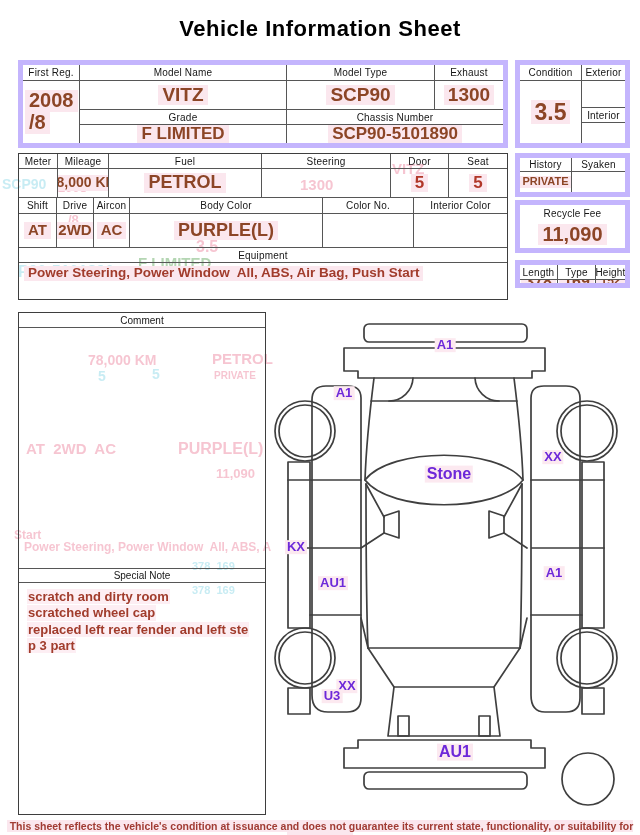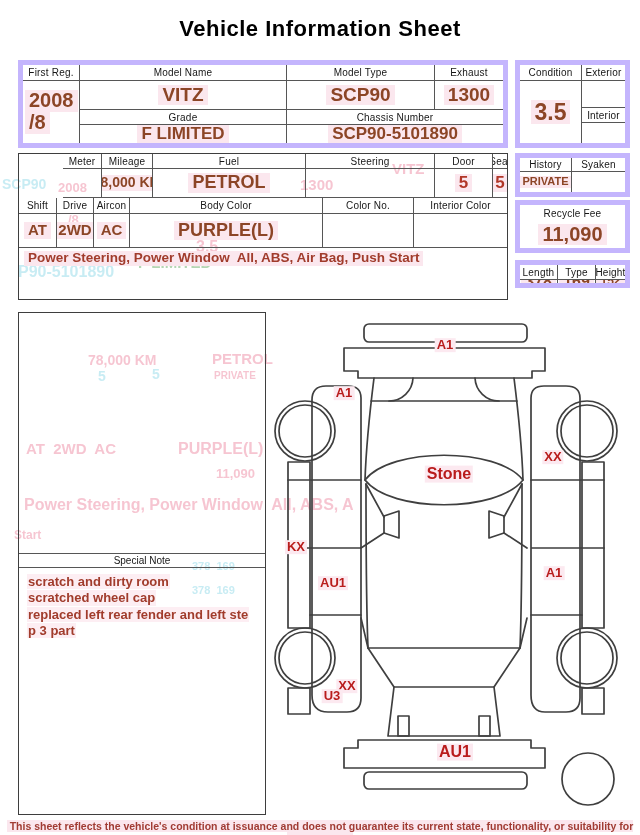--- a/index.html
+++ b/index.html
@@ -20,21 +20,21 @@
   .panel-hdr{border-bottom:1px solid #565656;display:flex;align-items:center;justify-content:center;
              font-size:10px;color:#161616;box-sizing:border-box;}
   #special-note-hdr{border-top:1px solid #565656;}
   #special-note-body{padding:6px 8px;font-size:13px;line-height:1.18;color:#a13c2c;font-weight:bold;}
   #special-note-body div{background:#fdeef3;display:inline-block;padding:0 1px;margin-bottom:1px;}
   
   .ghost{position:absolute;white-space:pre;font-weight:bold;opacity:0.85;pointer-events:none;}
   .g-pink{color:#f5bcca;} .g-cyan{color:#bfe9f2;} .g-green{color:#a8cfa6;}
   
   #diagram-labels span{position:absolute;transform:translate(-50%,-50%);font-size:13px;
-      color:#b91c1c;font-weight:bold;background:#fce9f0;padding:0 2px;line-height:1.05;white-space:pre;}
+      color:#6d28d9;font-weight:bold;background:#fce9f0;padding:0 2px;line-height:1.05;white-space:pre;}
   #diagram-labels span.big{font-size:16px;}
   
   #footer-disclaimer{position:absolute;left:0;right:0;top:820px;text-align:center;font-size:10.5px;}
   #footer-disclaimer span{background:#fbe7ee;color:#a13c34;font-weight:bold;padding:0 3px;}
   
   #page-title{position:absolute;top:16px;left:0;right:0;text-align:center;font-size:22px;
       font-weight:bold;letter-spacing:0.5px;color:#000;}
 </style>
 </head>
 <body>
@@ -51,21 +51,21 @@
       <span class="ghost g-green" style="left: 138px; top: 254px; font-size: 15px;">F LIMITED</span>
       <span class="ghost g-cyan" style="left: 18px; top: 263px; font-size: 16px;">P90-5101890</span>
       <span class="ghost g-pink" style="left: 88px; top: 352px; font-size: 14px;">78,000 KM</span>
       <span class="ghost g-cyan" style="left: 98px; top: 368px; font-size: 14px;">5</span>
       <span class="ghost g-cyan" style="left: 152px; top: 366px; font-size: 14px;">5</span>
       <span class="ghost g-pink" style="left: 212px; top: 350px; font-size: 15px;">PETROL</span>
       <span class="ghost g-pink" style="left: 214px; top: 370px; font-size: 10px;">PRIVATE</span>
       <span class="ghost g-pink" style="left: 26px; top: 440px; font-size: 15px;">AT  2WD  AC</span>
       <span class="ghost g-pink" style="left: 178px; top: 440px; font-size: 16px;">PURPLE(L)</span>
       <span class="ghost g-pink" style="left: 216px; top: 466px; font-size: 13px;">11,090</span>
-      <span class="ghost g-pink" style="left: 24px; top: 496px; font-size: 16px; text-align: right;">Power Steering, Power Window  All, ABS, A</span>
+      <span class="ghost g-pink" style="left: 24px; top: 540px; font-size: 12px; text-align: right;">Power Steering, Power Window  All, ABS, A</span>
       <span class="ghost g-pink" style="left: 14px; top: 528px; font-size: 12px;">Start</span>
       <span class="ghost g-cyan" style="left: 192px; top: 560px; font-size: 11px;">378  169</span>
       <span class="ghost g-cyan" style="left: 192px; top: 584px; font-size: 11px;">378  169</span>
     </div>
 
   <div id="page-title">Vehicle Information Sheet</div>
 
   <div class="tbl" style="left:18px;top:60px;width:490px;height:88px;
               grid-template-columns:57px 207px 148px 1fr;grid-template-rows:16px 29px 15px 1fr;">
     <div class="cell lbl">First Reg.</div>
@@ -104,21 +104,21 @@
     <div class="cell lbl nr">Exterior</div>
     <div class="cell val nb" style="grid-row:2/5;font-size:23px;">
         <span class="hl">3.5</span>
       </div>
     <div class="cell nr"></div>
     <div class="cell lbl nr">Interior</div>
     <div class="cell nr nb"></div>
   </div>
 
   <div class="abs" style="left:18px;top:153px;width:490px;height:147px;border:1px solid #3e3e3e;box-sizing:border-box;overflow:hidden;">
-    <div style="display:grid;grid-template-columns:39px 51px 153px 129px 58px 1fr;grid-template-rows:15px 29px;margin-left:44px;">
+    <div style="display:grid;grid-template-columns:39px 51px 153px 129px 58px 1fr;grid-template-rows:15px 29px;">
       <div class="cell lbl">Meter</div>
       <div class="cell lbl">Mileage</div>
       <div class="cell lbl">Fuel</div>
       <div class="cell lbl">Steering</div>
       <div class="cell lbl">Door</div>
       <div class="cell lbl nr">Seat</div>
       <div class="cell"></div>
       <div class="cell val" style="font-size:14px;">
           <span class="hl">78,000 KM</span>
         </div>
@@ -148,20 +148,21 @@
         </div>
       <div class="cell val" style="font-size:15px;">
           <span class="hl">AC</span>
         </div>
       <div class="cell val" style="font-size:18px;">
           <span class="hl">PURPLE(L)</span>
         </div>
       <div class="cell"></div>
       <div class="cell nr"></div>
     </div>
+    <div class="cell lbl nr" style="height:15px;width:100%;">Equipment</div>
     <div style="height:37px;display:flex;align-items:flex-start;padding:3px 5px;box-sizing:border-box;">
       <span class="hl" style="color:#a13c2c;font-weight:bold;font-size:13.5px;">Power Steering, Power Window  All, ABS, Air Bag, Push Start</span>
     </div>
   </div>
 
   <div class="tbl" style="left:515px;top:153px;width:115px;height:44px;grid-template-columns:52px 1fr;grid-template-rows:14px 1fr;">
     <div class="cell lbl">History</div>
     <div class="cell lbl nr">Syaken</div>
     <div class="cell val nb" style="font-size:11px;">
         <span class="hl">PRIVATE</span>
@@ -185,20 +186,21 @@
       </div>
     <div class="cell val nb" style="font-size:16px;">
         <span class="hl">169</span>
       </div>
     <div class="cell val nr nb" style="font-size:12px;">
         <span class="hl">152</span>
       </div>
   </div>
 
   <div id="comment-panel" style="left:18px;top:312px;width:248px;height:503px;">
+    <div class="panel-hdr" style="height:15px;">Comment</div>
     <div style="height:240px;"></div>
     <div class="panel-hdr" id="special-note-hdr" style="height:15px;">Special Note</div>
     <div id="special-note-body"><div>scratch and dirty room</div><div>scratched wheel cap</div><div>replaced left rear fender and left ste</div><div>p 3 part</div></div>
   </div>
 
   <svg class="abs" style="left:268px;top:312px;" width="372" height="498" viewBox="268 312 372 498">
     <g fill="none" stroke="#3f3f3f" stroke-width="1.7" stroke-linejoin="round" stroke-linecap="round">
 
       <rect x="364" y="324" width="163" height="18" rx="5"></rect>
       <path d="M344,348 H545 V371 H532 V378 H358 V371 H344 Z"></path>

